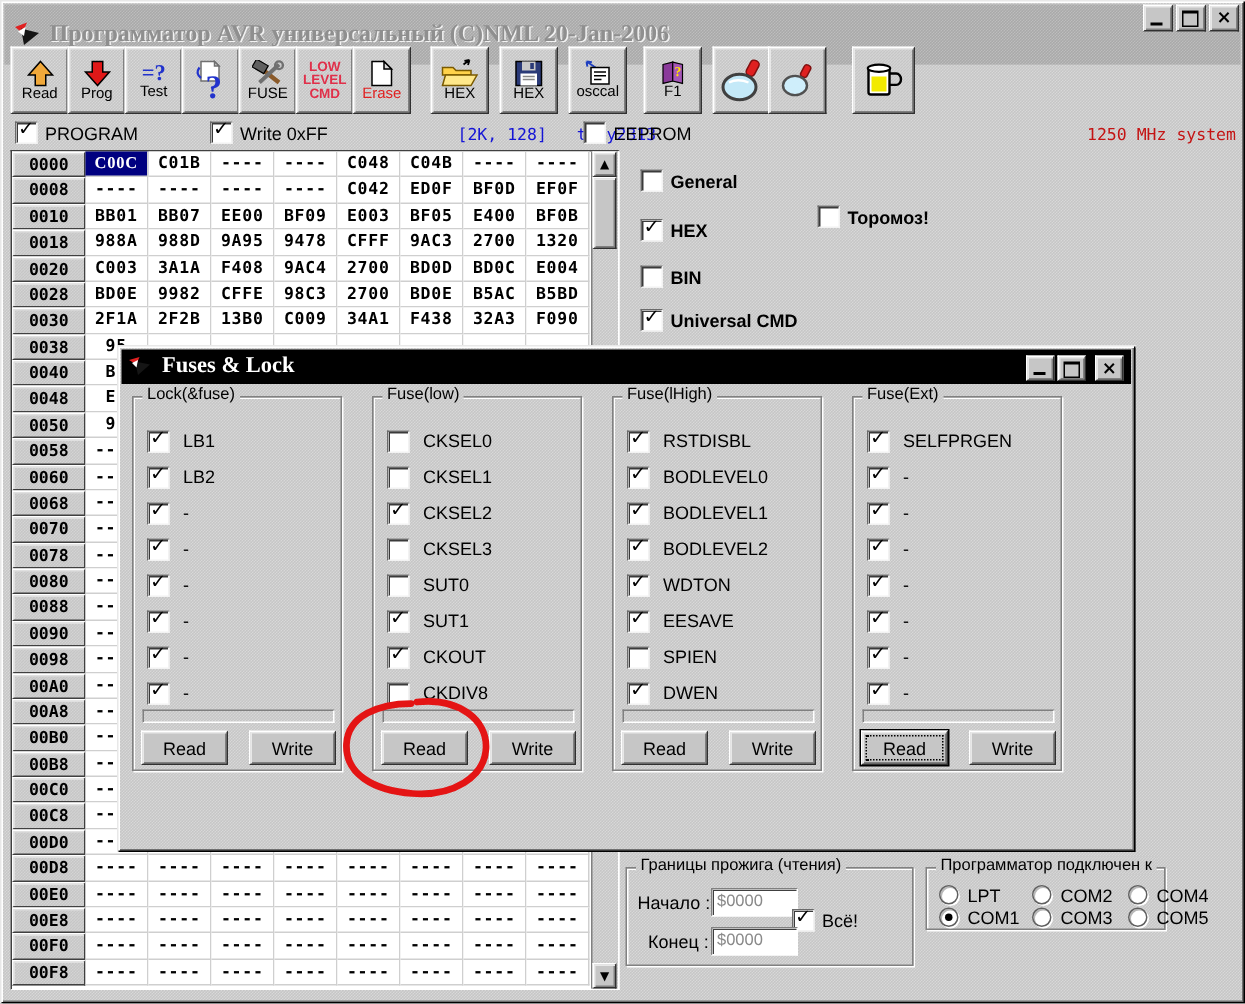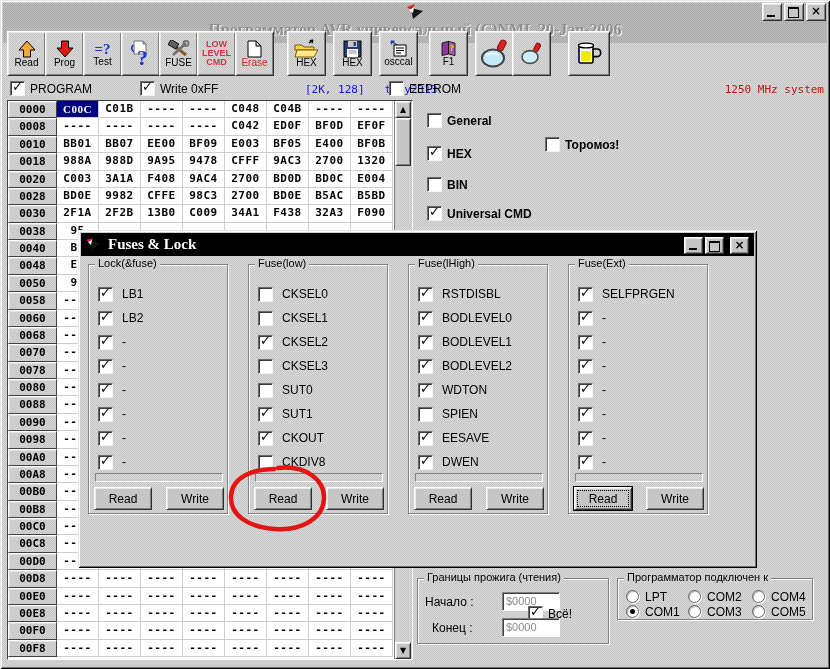--- a/index.html
+++ b/index.html
@@ -10,21 +10,21 @@
   .dither{background-color:#c6c6c6;
     background-image:linear-gradient(45deg,#d8d8d8 25%,transparent 25%,transparent 75%,#d8d8d8 75%),
                      linear-gradient(45deg,#d8d8d8 25%,transparent 25%,transparent 75%,#d8d8d8 75%);
     background-size:2px 2px;background-position:0 0,1px 1px;}
   
   .titlebar{position:absolute;left:3px;top:3px;right:3px;height:40px;
     background-color:#a9a9a9;
     background-image:linear-gradient(45deg,#bdbdbd 25%,transparent 25%,transparent 75%,#bdbdbd 75%),
                      linear-gradient(45deg,#bdbdbd 25%,transparent 25%,transparent 75%,#bdbdbd 75%);
     background-size:2px 2px;background-position:0 0,1px 1px;
-    display:flex;align-items:center;flex-direction:column;}
+    display:flex;align-items:center;}
   .app-icon{width:22px;height:18px;margin:0 4px 0 4px;flex:0 0 auto;}
   .title-text{font:bold 16px "Liberation Serif",serif;color:#8f8f8f;
     text-shadow:1px 1px 0 #f2f2f2;white-space:nowrap;}
   .winbtns{position:absolute;right:4px;top:3px;display:flex;gap:2px;}
   .wbtn{width:18px;height:16px;background:#c6c6c6;position:relative;
     border:1px solid;border-color:#fff #303030 #303030 #fff;
     box-shadow:inset 1px 1px 0 #e8e8e8, inset -1px -1px 0 #808080;}
   .g-min{position:absolute;left:4px;bottom:3px;width:8px;height:2px;background:#000;}
   .g-max{position:absolute;left:3px;top:3px;width:9px;height:8px;border:1px solid #000;border-top-width:2px;}
   .g-close{position:absolute;left:0;top:0;width:100%;height:100%;
@@ -102,25 +102,25 @@
   .btn95{width:58px;height:23px;background:#c6c6c6;
     border:1px solid;border-color:#fff #303030 #303030 #fff;
     box-shadow:inset 1px 1px 0 #e8e8e8, inset -1px -1px 0 #808080;
     font:12px "Liberation Sans",sans-serif;color:#000;padding:0;}
   .btn95.focused{box-shadow:0 0 0 1px #000, inset 1px 1px 0 #e8e8e8, inset -1px -1px 0 #808080;
     outline:1px dotted #000;outline-offset:-4px;}
   
   .annotation{position:absolute;left:226px;top:463px;z-index:20;pointer-events:none;}
   
   .grp-range{position:absolute;left:417px;top:578px;width:192px;height:66px;z-index:1;}
-  .grp-port{position:absolute;left:617px;top:578px;width:196px;height:42px;z-index:1;}
+  .grp-port{position:absolute;left:617px;top:578px;width:160px;height:42px;z-index:1;}
   .lblinline{position:absolute;font:12px "Liberation Sans",sans-serif;color:#000;}
   .inp95{position:absolute;width:50px;height:15px;background:#fff;
     border:1px solid;border-color:#808080 #fff #fff #808080;box-shadow:inset 1px 1px 0 #404040;
-    font:11px "Liberation Sans",sans-serif;color:#8a8a8a;padding:1px 3px;line-height:14px;margin-left:28px;}
+    font:11px "Liberation Sans",sans-serif;color:#8a8a8a;padding:1px 3px;line-height:14px;}
   .port-grid{position:absolute;left:8px;top:10px;display:grid;grid-template-columns:62px 64px 62px;grid-auto-rows:15px;}
   .pitem{display:flex;align-items:center;gap:6px;font:12px "Liberation Sans",sans-serif;color:#000;}
   .radio{position:relative;width:11px;height:11px;border-radius:50%;background:#fff;flex:0 0 auto;
     border:1px solid #606060;box-shadow:inset 1px 1px 0 #b8b8b8, 1px 1px 0 #fff;}
   .radio.sel::after{content:"";position:absolute;left:3px;top:3px;width:5px;height:5px;border-radius:50%;background:#000;}
 </style>
 </head>
 <body>
 
 <div class="stage dither">
@@ -803,26 +803,26 @@
             </label>
             <label class="fitem">
               <span class="cb checked"></span>
               <span class="flabel">BODLEVEL2</span>
             </label>
             <label class="fitem">
               <span class="cb checked"></span>
               <span class="flabel">WDTON</span>
             </label>
             <label class="fitem">
+              <span class="cb checked"></span>
+              <span class="flabel">EESAVE</span>
+            </label>
+            <label class="fitem">
               <span class="cb"></span>
               <span class="flabel">SPIEN</span>
-            </label>
-            <label class="fitem">
-              <span class="cb checked"></span>
-              <span class="flabel">EESAVE</span>
             </label>
             <label class="fitem">
               <span class="cb checked"></span>
               <span class="flabel">DWEN</span>
             </label>
           </div>
           <div class="strip"></div>
           <div class="btnrow">
             <button class="btn95">Read</button>
             <button class="btn95">Write</button>

